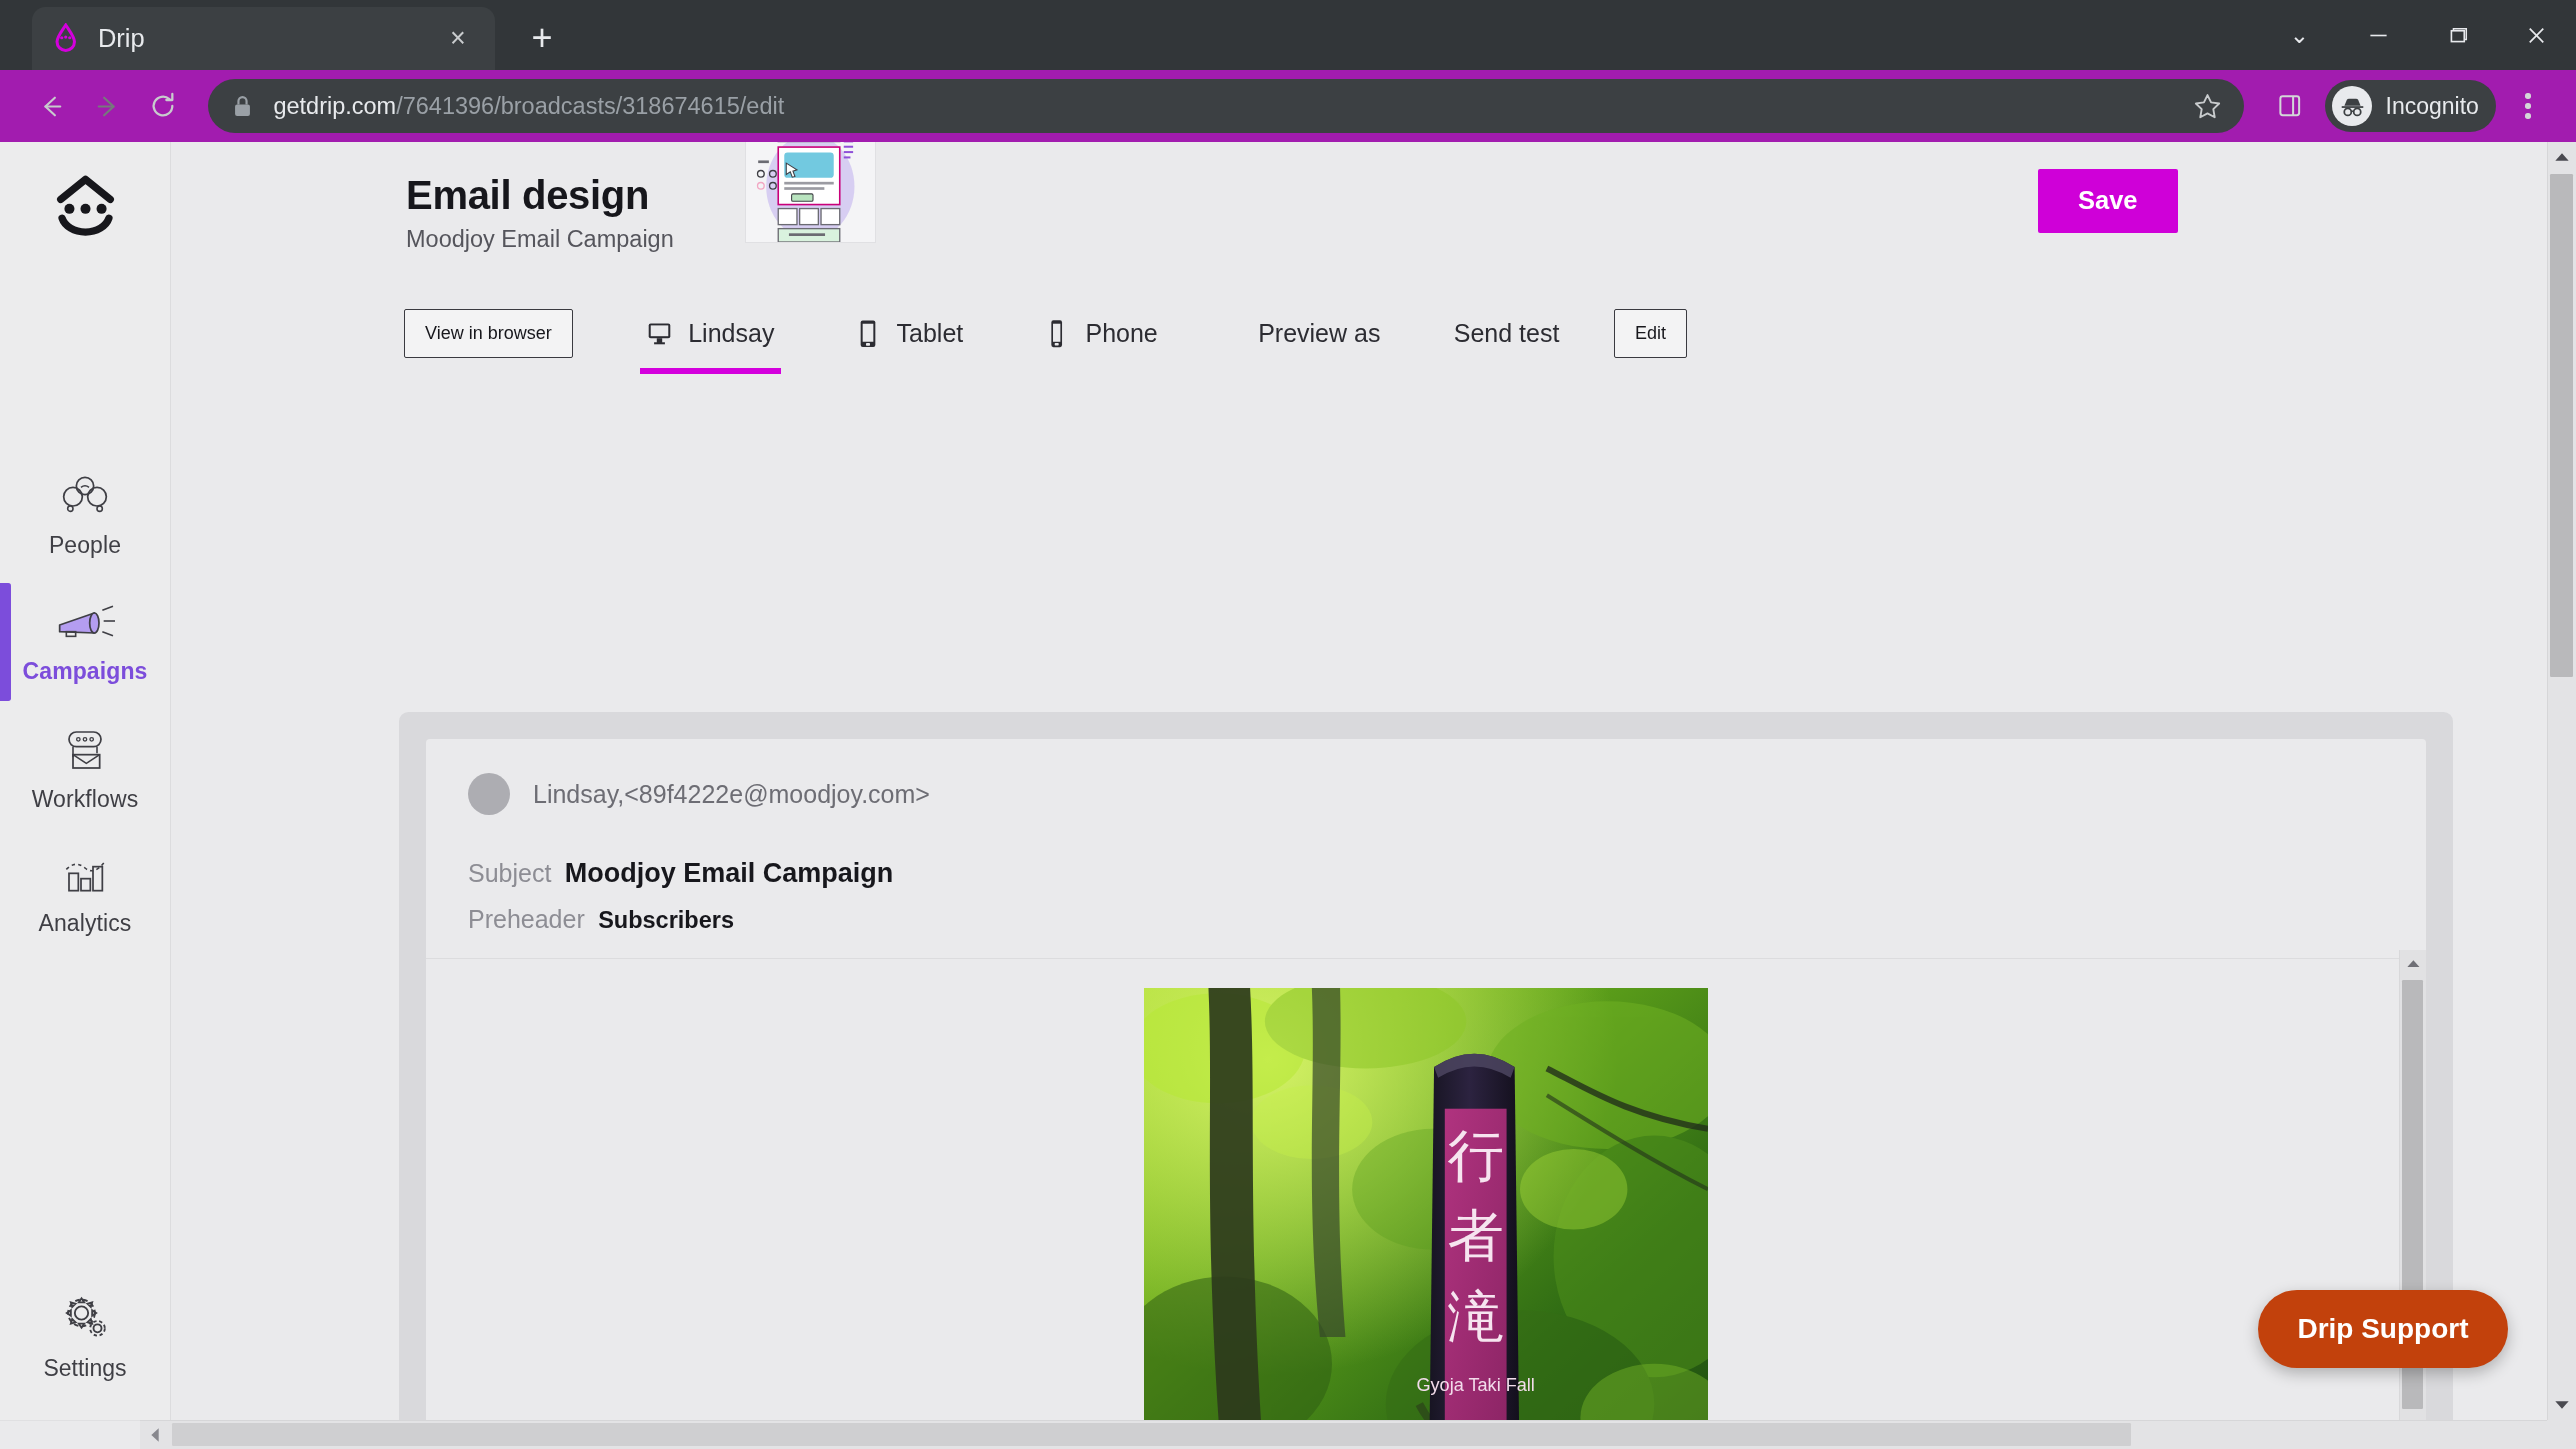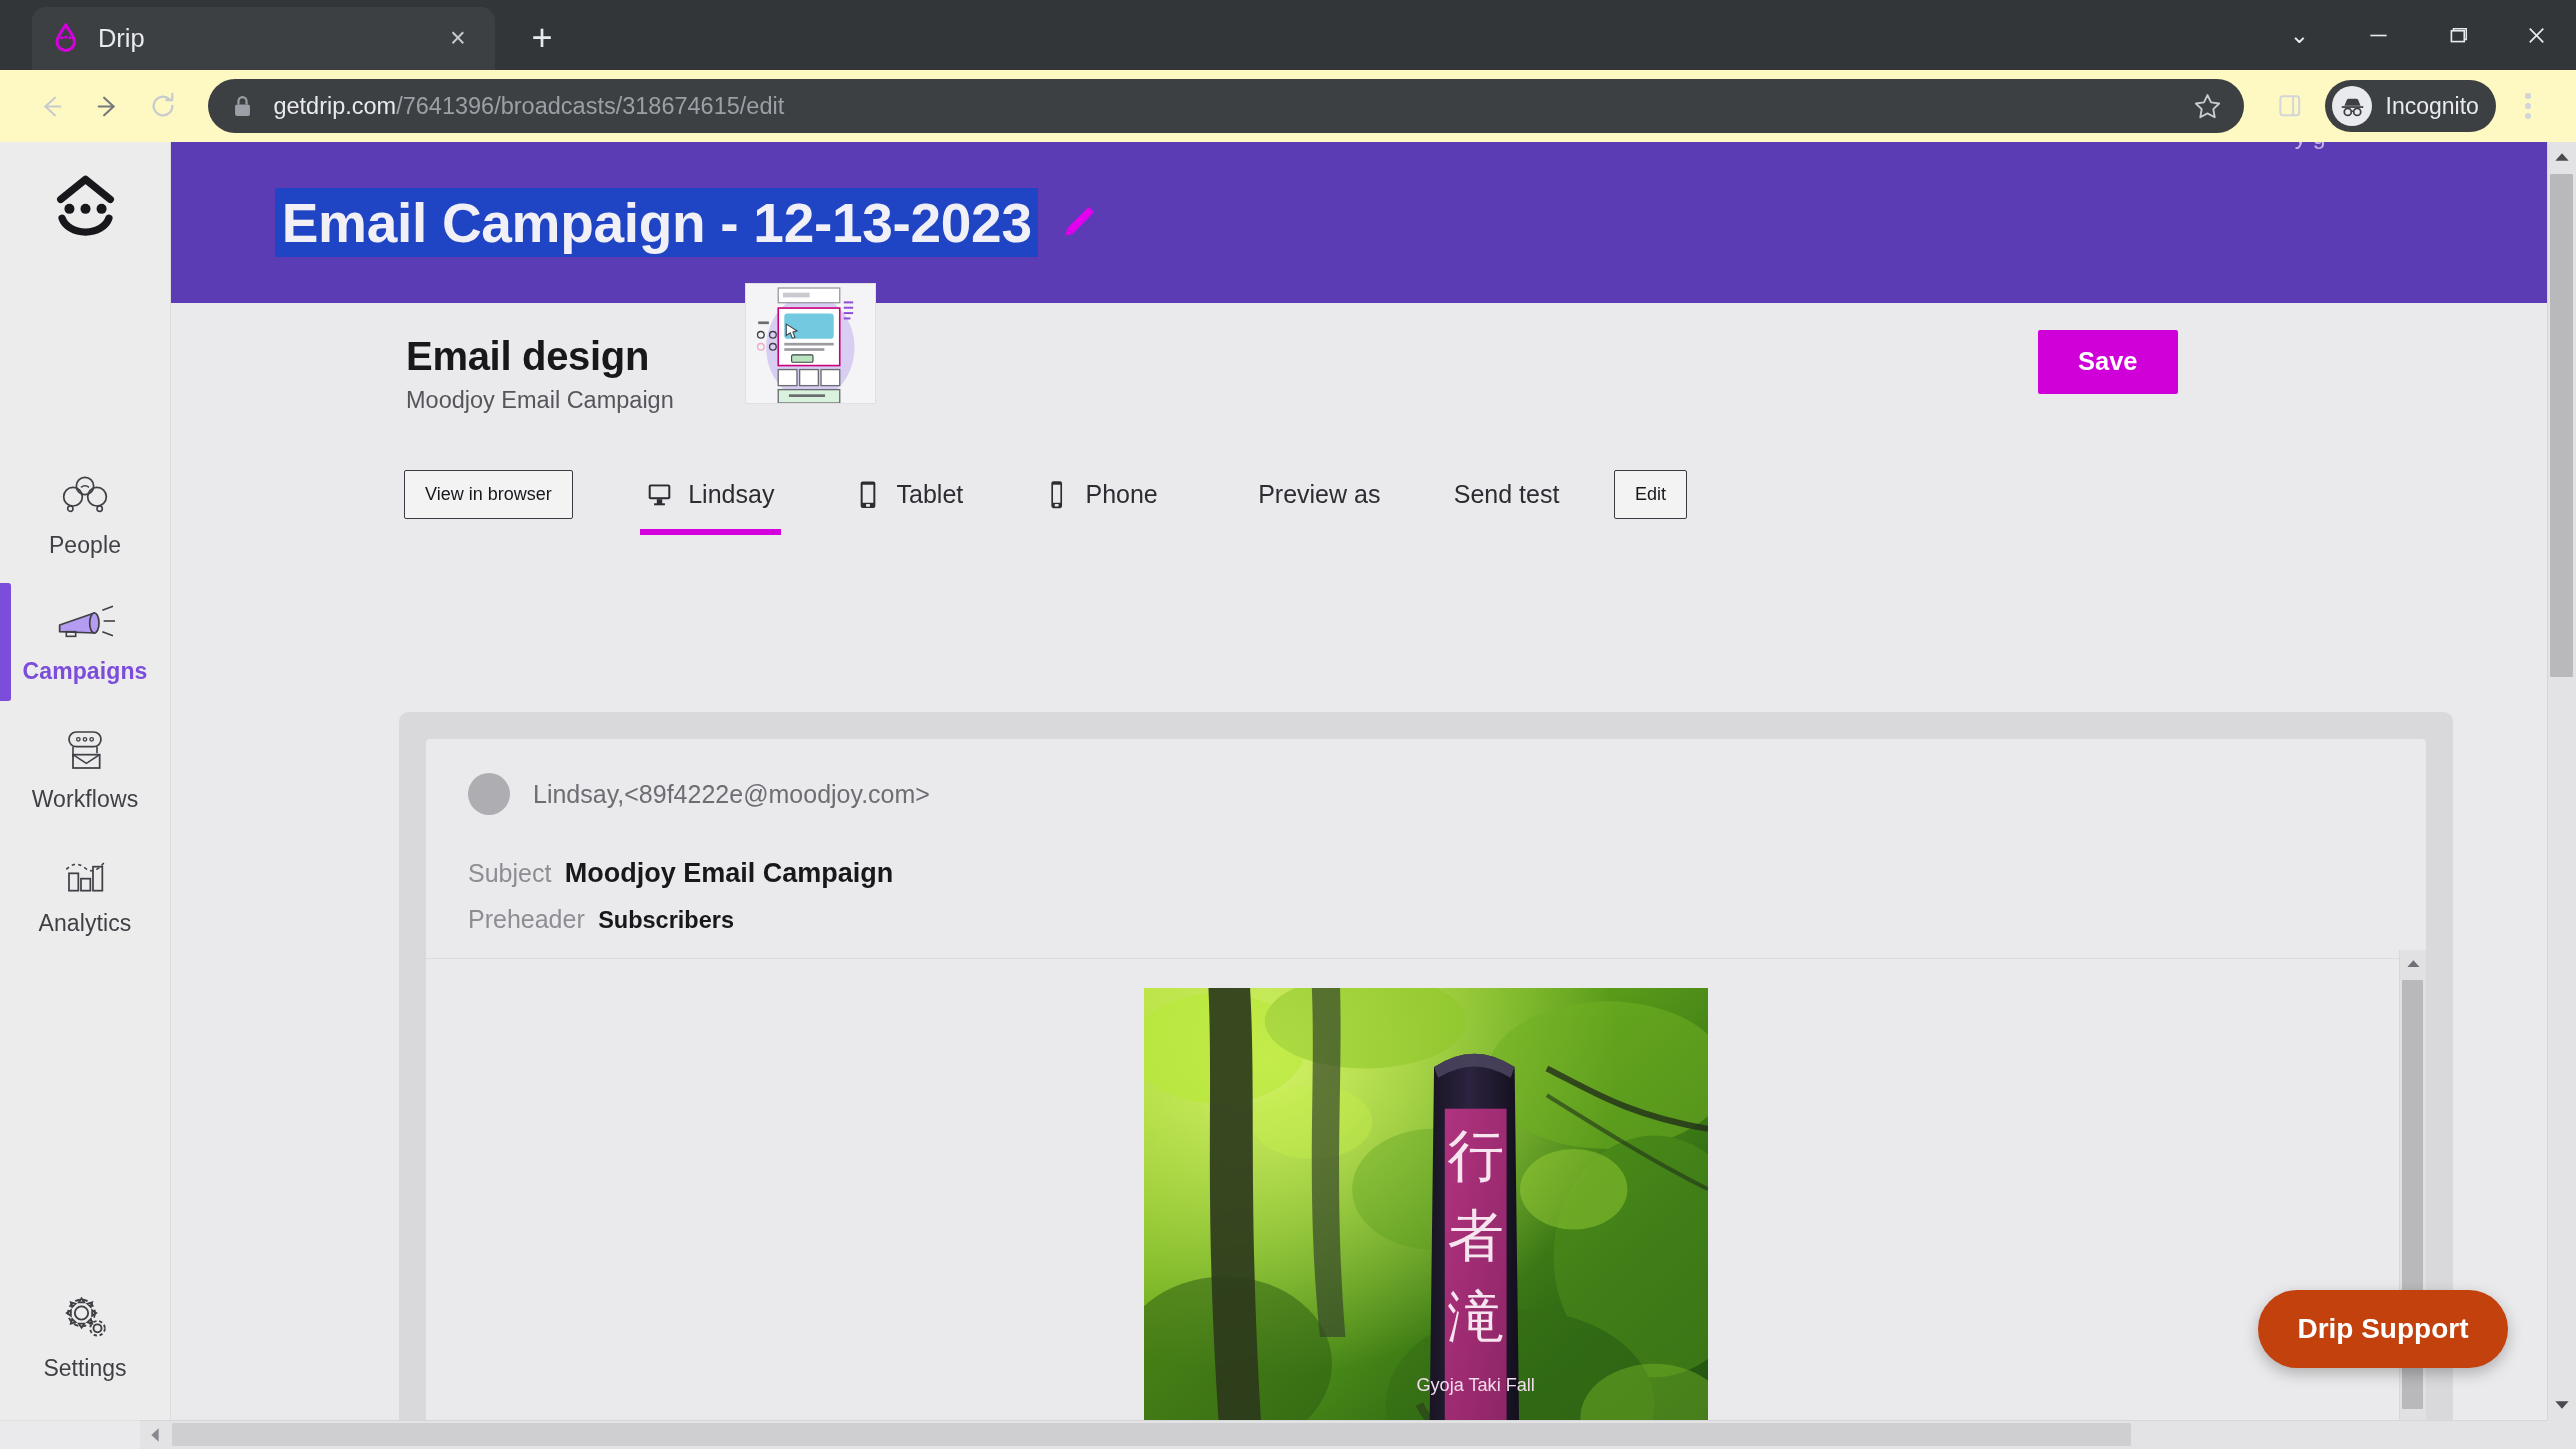--- a/index.html
+++ b/index.html
@@ -41,21 +41,21 @@
     position: absolute; right: 0; top: 0; height: 70px;
     display: flex; align-items: center;
   }
   .winctl > div {
     width: 79px; height: 70px;
     display: flex; align-items: center; justify-content: center;
     color: #e8eaed;
   }
 
   .toolbar {
-    position: relative; height: 72px; background: #fef9c3;
+    position: relative; height: 72px; background: #a21caf;
     display: flex; align-items: center; padding: 0 23px;
   }
   .nav-btn {
     width: 56px; height: 56px; border-radius: 50%;
     display: flex; align-items: center; justify-content: center;
     color: #c8cbcd;
   }
   .omnibox {
     flex: 1; height: 54px; margin: 0 14.8px 0 17.4px;
     background: #3c4043; border-radius: 27px;
@@ -464,32 +464,20 @@
               <circle cx="62" cy="53" r="11" stroke-dasharray="5 4"></circle>
             </g>
           </svg>
         </span>
         <span class="nav-label">Settings</span>
       </div>
     </div>
 
     <div class="content">
 
-      <div class="hero">
-        <span class="hero-cut">y  g</span>
-        <div class="hero-title-wrap">
-          <span class="hero-title">Email Campaign - 12-13-2023</span>
-          <span class="pencil-icon">
-            <svg width="40" height="40" viewBox="0 0 60 60">
-              <path d="M46 6 L54 14 L22 46 L11 49 L14 38 Z" fill="#e400ef"></path>
-              <path d="M14 38 L22 46" stroke="#d400dd" stroke-width="2"></path>
-            </svg>
-          </span>
-        </div>
-      </div>
 
       <div class="design-bar">
         <div class="design-thumb">
           <svg width="130" height="119" viewBox="0 0 194 178">
             <ellipse cx="96" cy="95" rx="66" ry="78" fill="#cdc1f0" opacity=".75"></ellipse>
             <rect x="48" y="6" width="92" height="22" fill="#ffffff" stroke="#9b9ba2" stroke-width="2"></rect>
             <rect x="55" y="13" width="40" height="7" fill="#c9c9d0"></rect>
             <rect x="48" y="36" width="92" height="86" fill="#ffffff" stroke="#c9007a" stroke-width="2.4"></rect>
             <rect x="57" y="44" width="74" height="38" rx="5" fill="#72c9e0"></rect>
             <path d="M60 60 l16 10 -6 2 3 8 -4 1 -3 -8 -6 4 Z" fill="#ffffff" stroke="#3f3f45" stroke-width="1.6"></path>

